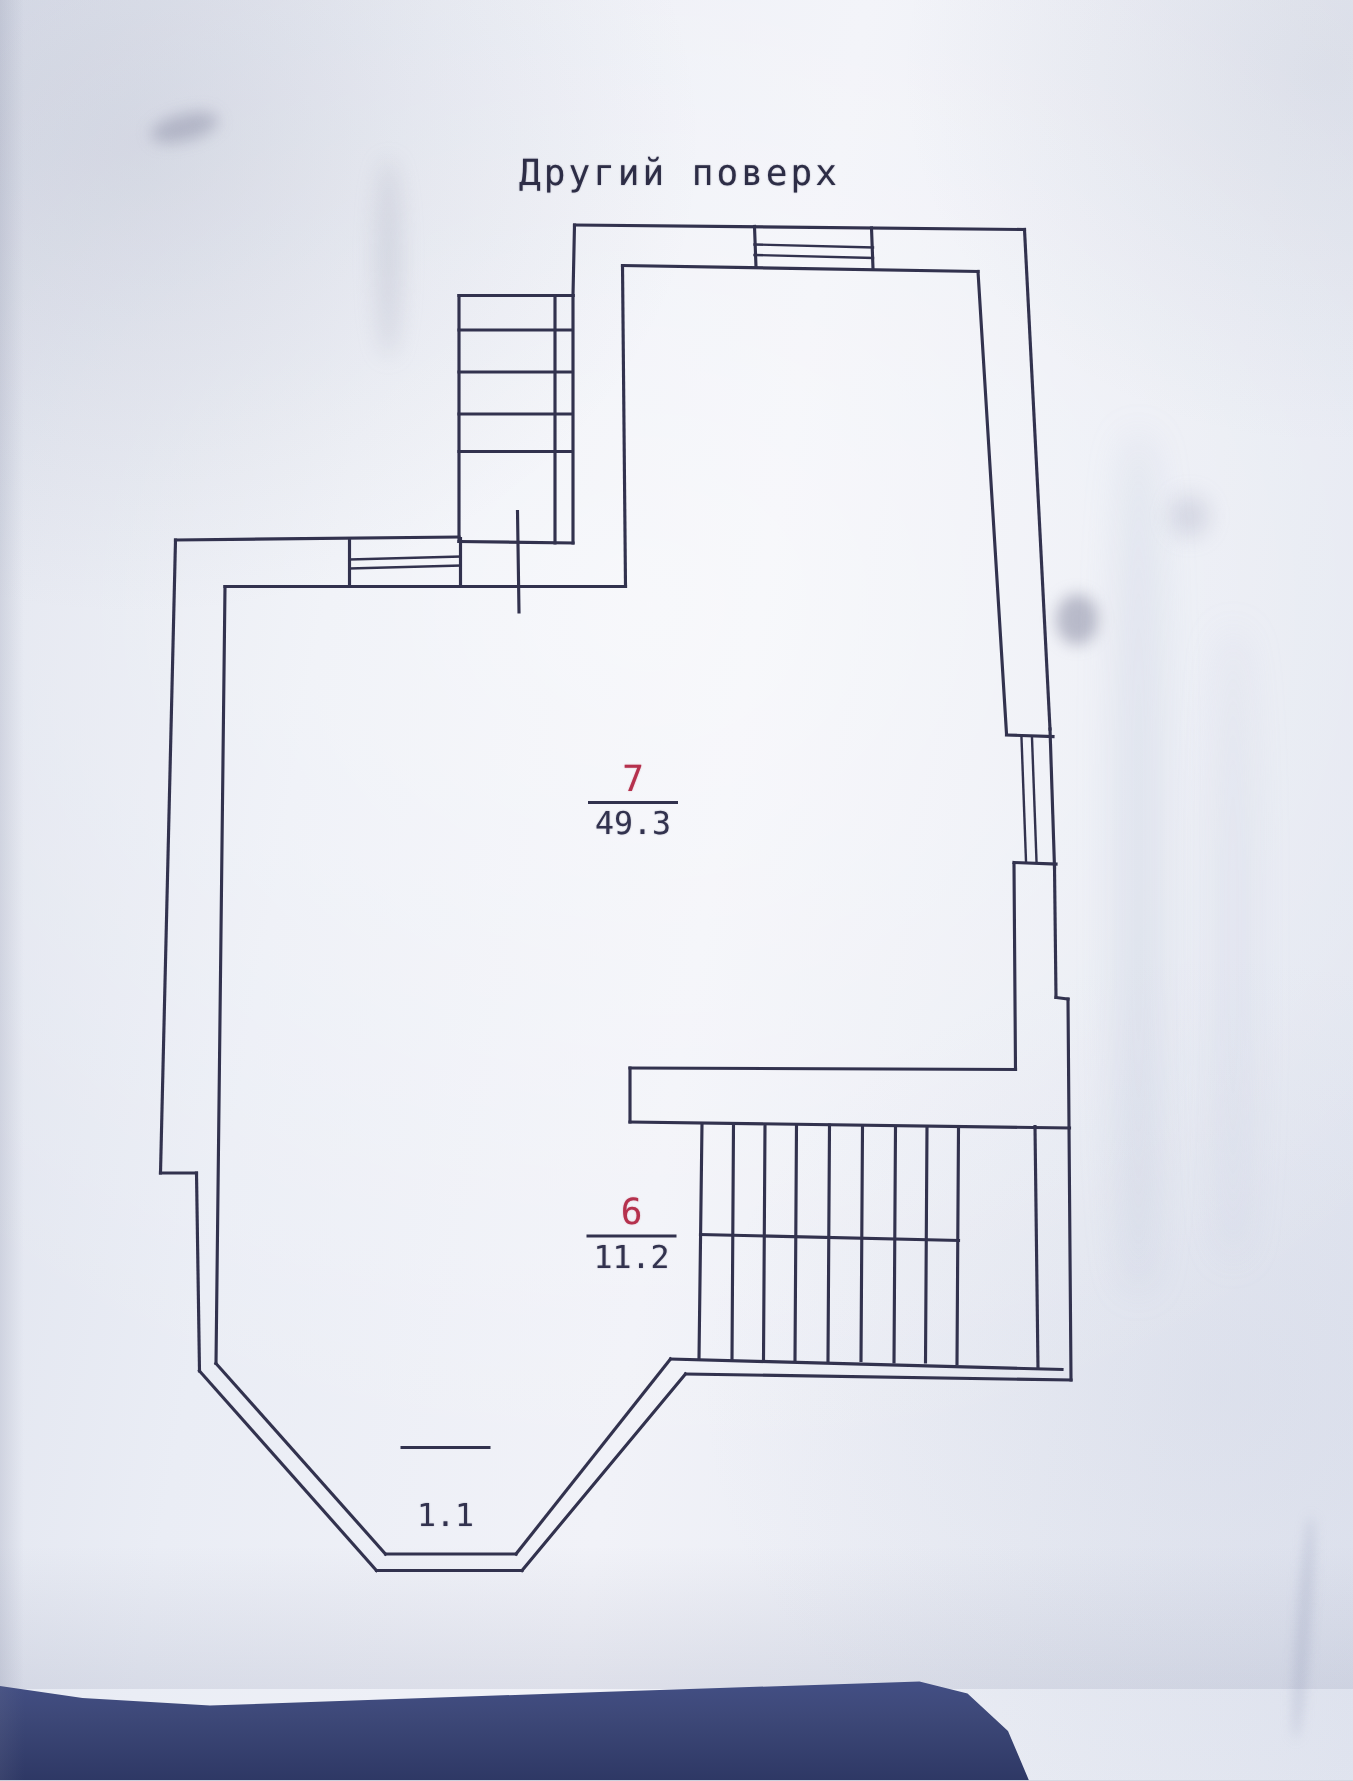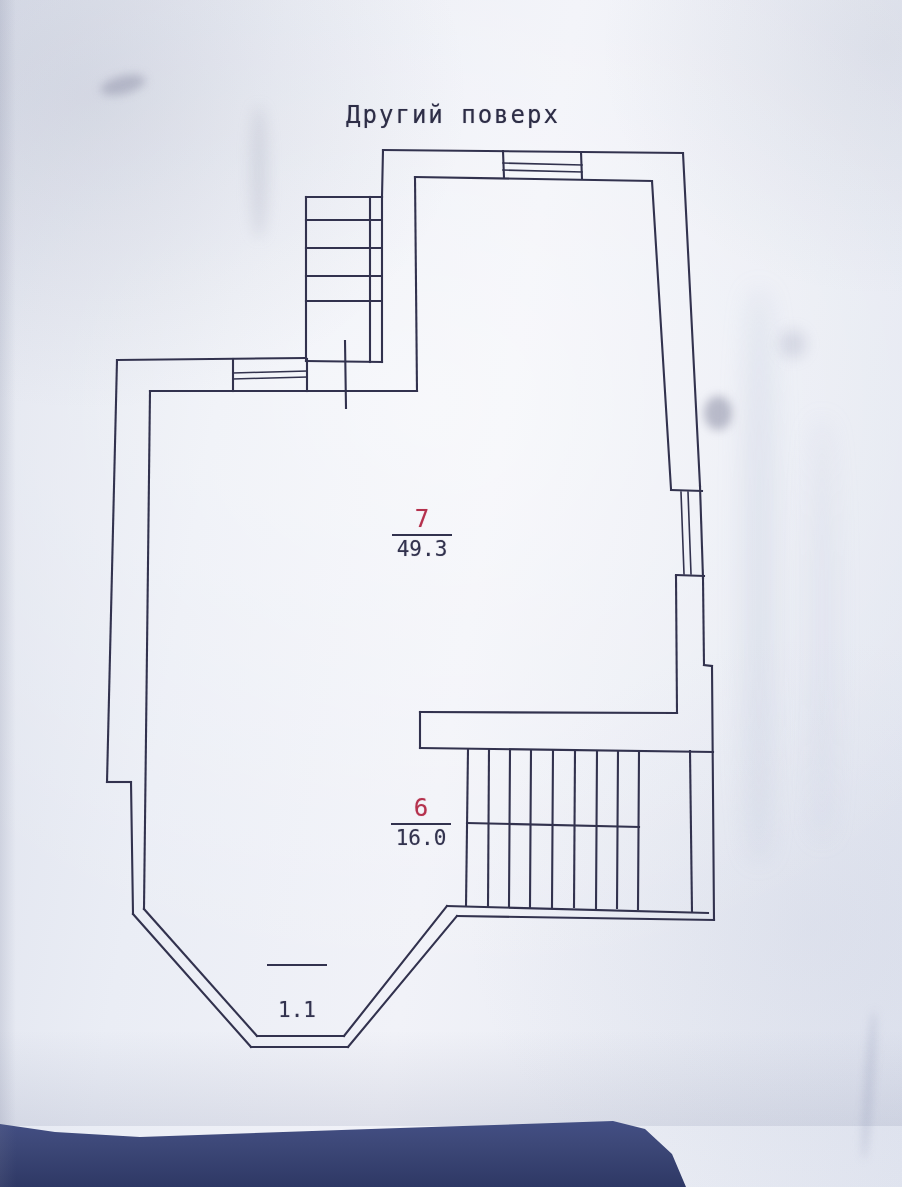--- a/index.html
+++ b/index.html
@@ -162,21 +162,21 @@
 
   <div class="label room-label" id="room7">
     <span class="num">7</span>
     <span class="rule"></span>
     <span class="area">49.3</span>
   </div>
 
   <div class="label room-label" id="room6">
     <span class="num">6</span>
     <span class="rule"></span>
-    <span class="area">16.0</span>
+    <span class="area">11.2</span>
   </div>
 
   <div class="label room-label" id="balcony">
     <span class="rule"></span>
     <span class="area">1.1</span>
   </div>
 
   <svg class="band-svg" width="902" height="1187" viewBox="0 0 902 1187">
     <defs>
       <linearGradient id="bandGrad" x1="0" y1="1110" x2="0" y2="1187" gradientUnits="userSpaceOnUse">

